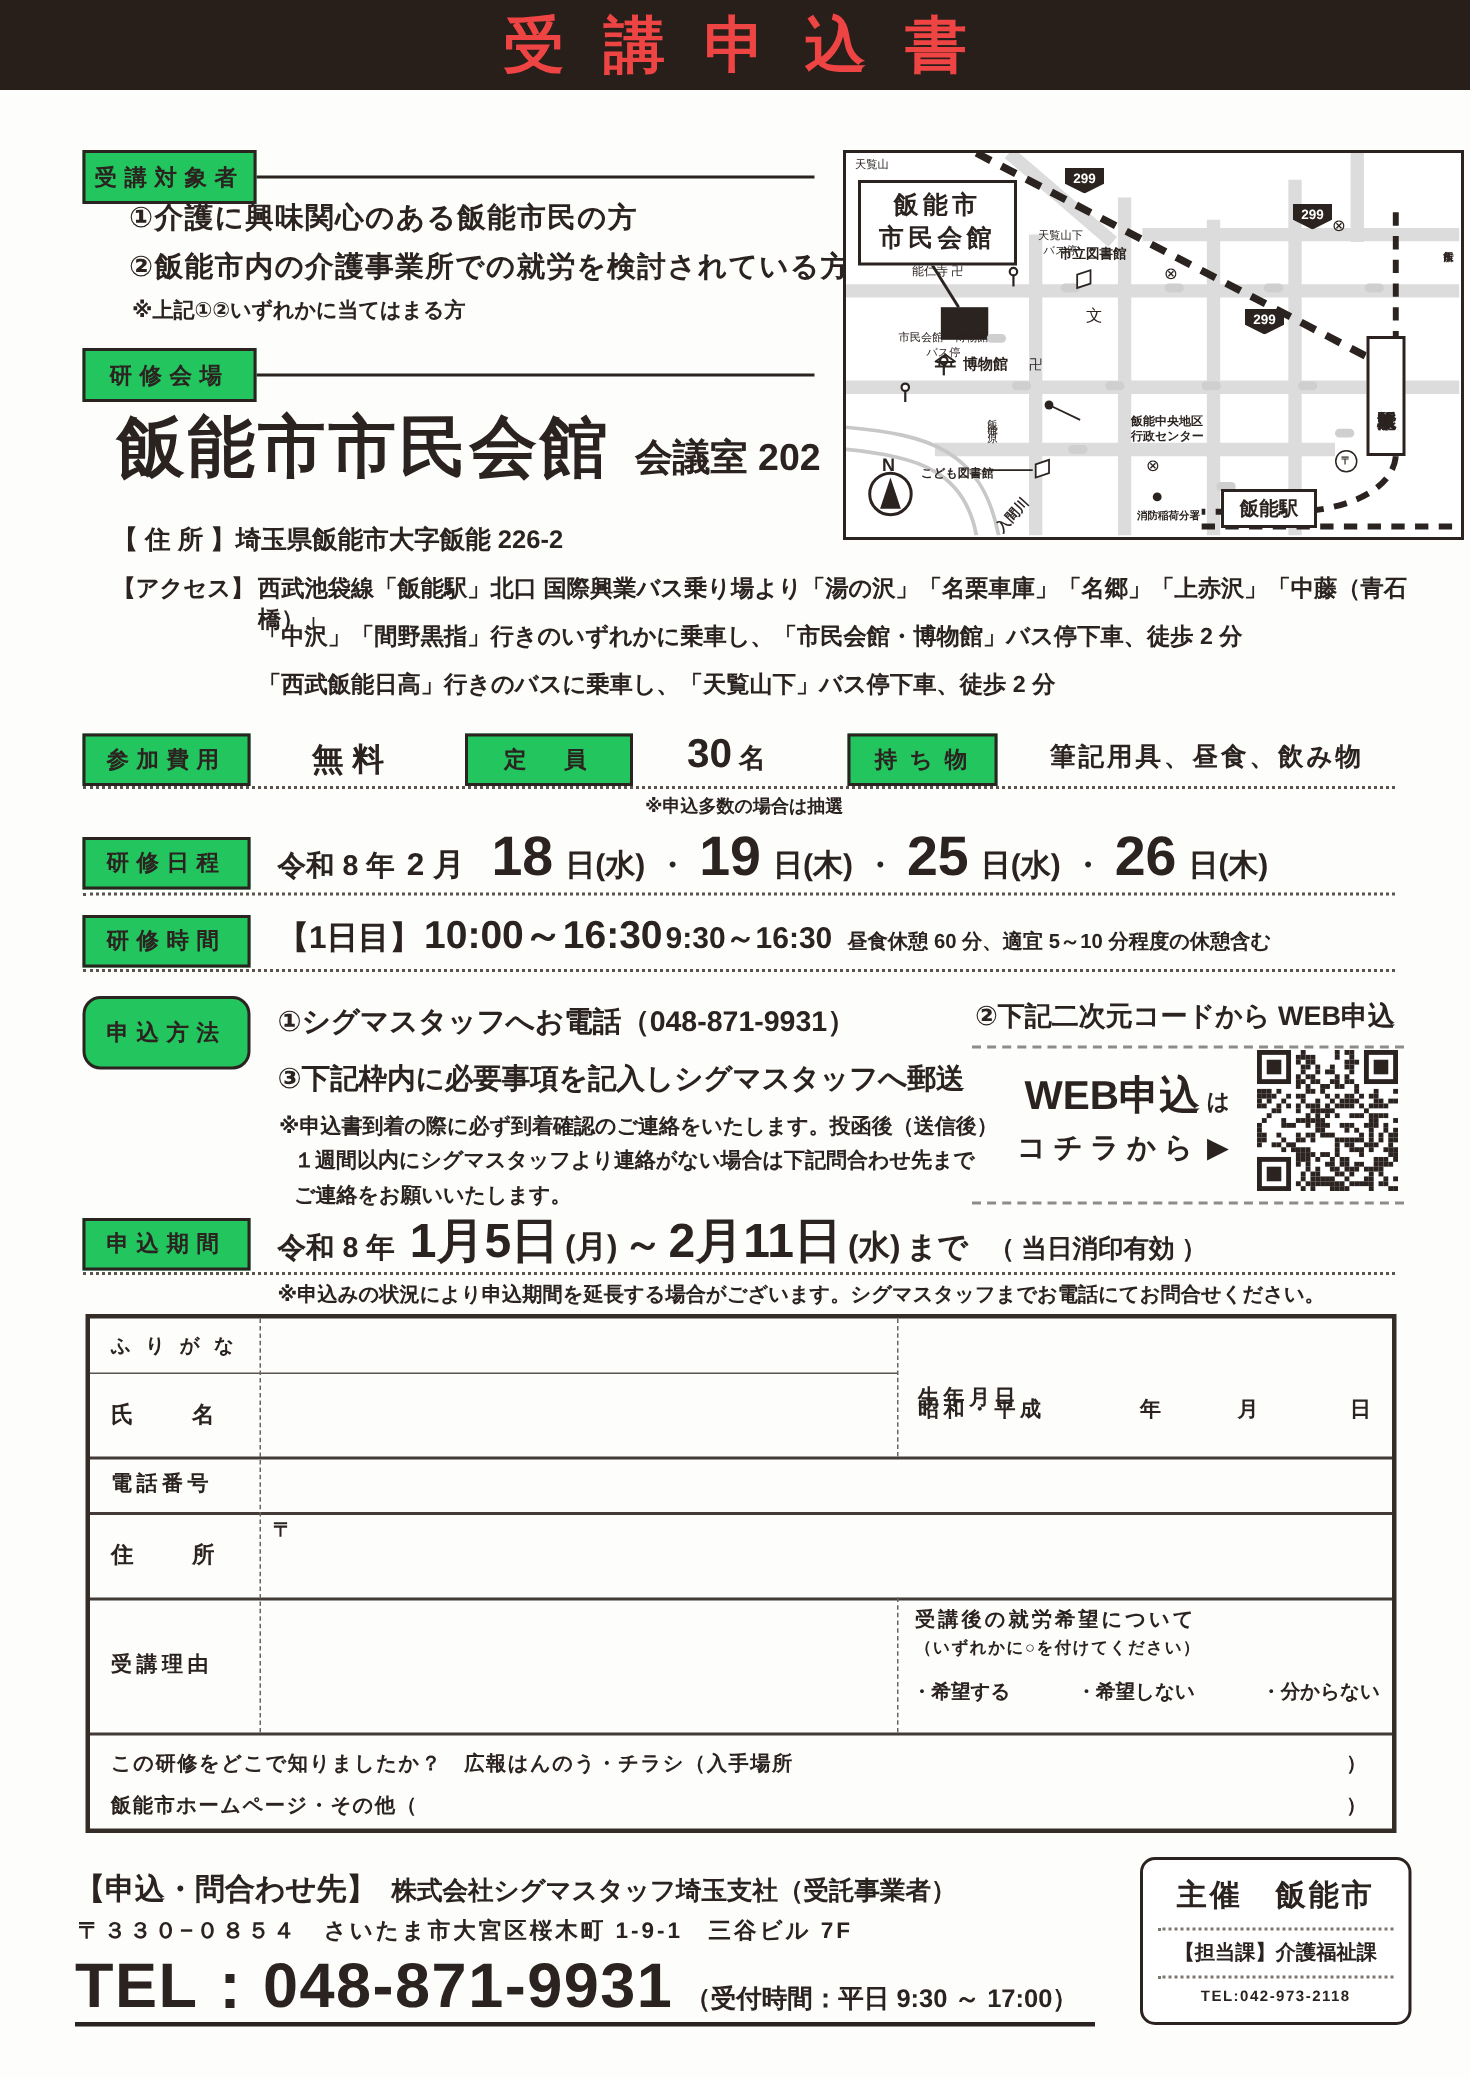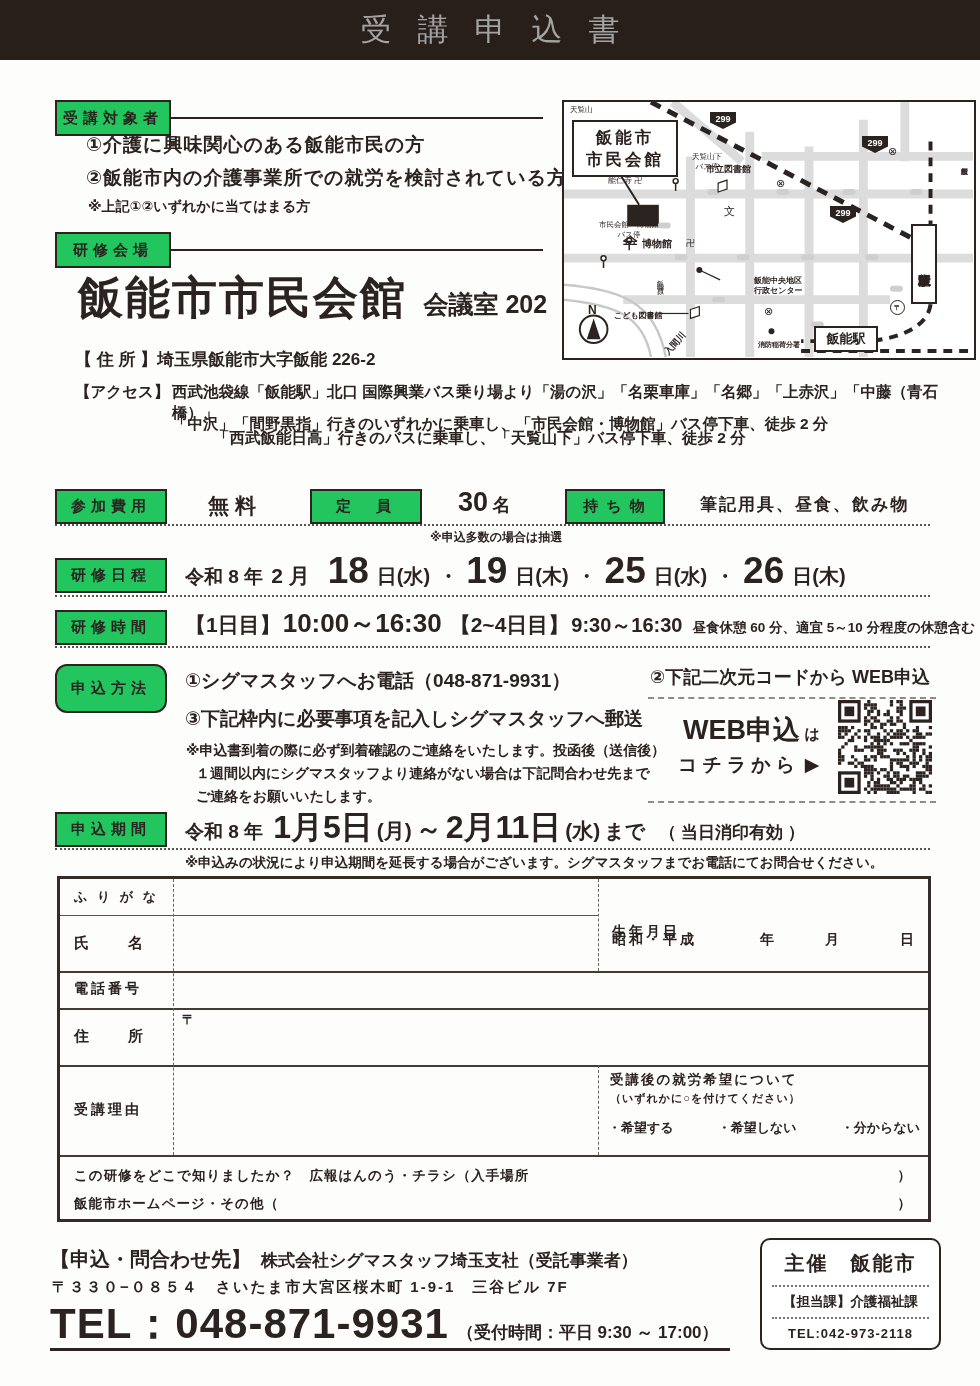--- a/index.html
+++ b/index.html
@@ -1,21 +1,21 @@
 <!DOCTYPE html>
 <html><head>
 <meta charset="utf-8">
 <style>
   html,body{margin:0;padding:0;background:#e8e8e8;}
   .page{position:relative;width:980px;height:1386px;margin:0 auto;background:#fdfdfc;
         font-family:"Liberation Sans","DejaVu Sans",sans-serif;color:#2b2320;overflow:hidden;}
   .abs{position:absolute;}
   
   .hdr{left:0;top:0;width:980px;height:60px;background:#281f1a;display:flex;align-items:center;justify-content:center;}
-  .hdr-title{color:#a3a3a3;font-size:31px;font-weight:400;letter-spacing:26px;text-indent:26px;}
+  .hdr-title{color:#ef4444;font-size:41px;font-weight:700;letter-spacing:26px;text-indent:26px;}
   
   .secbox{border:2.5px solid #2b2320;background:#22c55e;display:flex;align-items:center;justify-content:center;
           font-size:15px;font-weight:800;letter-spacing:5px;height:36px;width:116px;z-index:3;box-sizing:border-box;}
   .secline{border-top:2px solid #2b2320;height:0;z-index:1;}
   .dotrule{border-top:2.5px dotted #5a534e;height:0;}
   .dashrule{border-top:2px dashed #8f8b88;height:0;}
   .pre{white-space:pre-line;padding-left:32px;}
   
   .map{left:562px;top:100px;width:414px;height:260px;border:2.5px solid #2b2320;background:#fff;box-sizing:border-box;overflow:hidden;}
   .map .lbl{position:absolute;color:#2b2320;font-weight:400;line-height:1.3;}
@@ -153,21 +153,21 @@
   <div class="abs" style="left:78px;top:268px;">
     <span style="font-size:45px;font-weight:900;letter-spacing:2px;">飯能市市民会館</span>
     <span style="font-size:25px;font-weight:800;margin-left:12px;">会議室 202</span>
   </div>
   <div class="abs" style="left:75px;top:348px;font-size:17px;font-weight:800;">
     <span>【 住 所 】</span><span>埼玉県飯能市大字飯能 226-2</span>
   </div>
   <div class="abs" style="left:75px;top:382px;font-size:15.5px;font-weight:800;">【アクセス】</div>
   <div class="abs" style="left:172px;top:382px;width:790px;font-size:15.5px;font-weight:700;">西武池袋線「飯能駅」北口 国際興業バス乗り場より「湯の沢」「名栗車庫」「名郷」「上赤沢」「中藤（青石橋）」</div>
   <div class="abs" style="left:172px;top:414px;font-size:15.5px;font-weight:700;">「中沢」「間野黒指」行きのいずれかに乗車し、「市民会館・博物館」バス停下車、徒歩 2 分</div>
-  <div class="abs" style="left:172px;top:428px;font-size:15.5px;font-weight:700;margin-left:42px;">「西武飯能日高」行きのバスに乗車し、「天覧山下」バス停下車、徒歩 2 分</div>
+  <div class="abs" style="left:172px;top:446px;font-size:15.5px;font-weight:700;">「西武飯能日高」行きのバスに乗車し、「天覧山下」バス停下車、徒歩 2 分</div>
 
   <div class="abs dotrule" style="left:55px;top:524px;width:875px;"></div>
   <div class="abs secbox" style="left:55px;top:489px;height:35px;width:112px;">参加費用</div>
   <div class="abs" style="left:208px;top:492px;font-size:21px;font-weight:800;letter-spacing:6px;">無料</div>
   <div class="abs secbox" style="left:310px;top:489px;height:35px;width:112px;">定　員</div>
   <div class="abs" style="left:458px;top:487px;">
     <span style="font-size:27px;font-weight:900;">30</span>
     <span style="font-size:18px;font-weight:800;">名</span>
   </div>
   <div class="abs" style="left:430px;top:529px;font-size:12px;font-weight:700;">※申込多数の場合は抽選</div>
@@ -190,21 +190,20 @@
     <span style="font-size:20px;font-weight:900;">・</span>
     <span style="font-size:37px;font-weight:900;">26</span>
     <span style="font-size:20px;font-weight:800;">日(木)</span>
   </div>
 
   <div class="abs dotrule" style="left:55px;top:646px;width:875px;"></div>
   <div class="abs secbox" style="left:55px;top:610px;height:35px;width:112px;">研修時間</div>
   <div class="abs" style="left:185px;top:606px;display:flex;align-items:baseline;gap:2px;">
     <span style="font-size:21px;font-weight:800;">【1日目】</span>
     <span style="font-size:26px;font-weight:800;">10:00～16:30</span>
-    <span style="font-size:21px;font-weight:800;margin-left:6px;">【2~4日目】</span>
     <span style="font-size:20px;font-weight:700;">9:30～16:30</span>
     <span style="font-size:13.5px;font-weight:700;margin-left:8px;">昼食休憩 60 分、適宜 5～10 分程度の休憩含む</span>
   </div>
 
   <div class="abs secbox" style="left:55px;top:664px;height:49px;width:112px;border-radius:12px;">申込方法</div>
   <div class="abs" style="left:185px;top:668px;font-size:19px;font-weight:800;">①シグマスタッフへお電話（048-871-9931）</div>
   <div class="abs" style="left:185px;top:706px;font-size:19px;font-weight:800;">③下記枠内に必要事項を記入しシグマスタッフへ郵送</div>
   <div class="abs" style="left:186px;top:742px;font-size:14px;font-weight:700;">※申込書到着の際に必ず到着確認のご連絡をいたします。投函後（送信後）</div>
   <div class="abs" style="left:196px;top:765px;font-size:14px;font-weight:700;">１週間以内にシグマスタッフより連絡がない場合は下記問合わせ先まで</div>
   <div class="abs" style="left:196px;top:788px;font-size:14px;font-weight:700;">ご連絡をお願いいたします。</div>
@@ -603,16 +602,16 @@
     <span style="font-size:42px;font-weight:900;letter-spacing:1px;">TEL：048-871-9931</span>
     <span style="font-size:17px;font-weight:800;">（受付時間：平日 9:30 ～ 17:00）</span>
   </div>
   <div class="abs" style="left:50px;top:1348px;width:680px;border-top:3px solid #2b2320;"></div>
 
   <div class="abs orgbox">
     <div style="font-size:20px;font-weight:900;letter-spacing:2px;margin-top:10px;">主催　飯能市</div>
     <div style="border-top:2px dotted #7c7672;margin:8px 10px 0;"></div>
     <div style="font-size:13.5px;font-weight:700;margin-top:6px;">【担当課】介護福祉課</div>
     <div style="border-top:2px dotted #7c7672;margin:6px 10px 0;"></div>
-    <div style="font-size:13px;font-weight:600;letter-spacing:1px;margin-top:7px;">TEL:042-973-2118</div>
+    <div style="font-size:10px;font-weight:600;letter-spacing:1px;margin-top:7px;">TEL:042-973-2118</div>
   </div>
 
 </div>
 
 </body></html>

